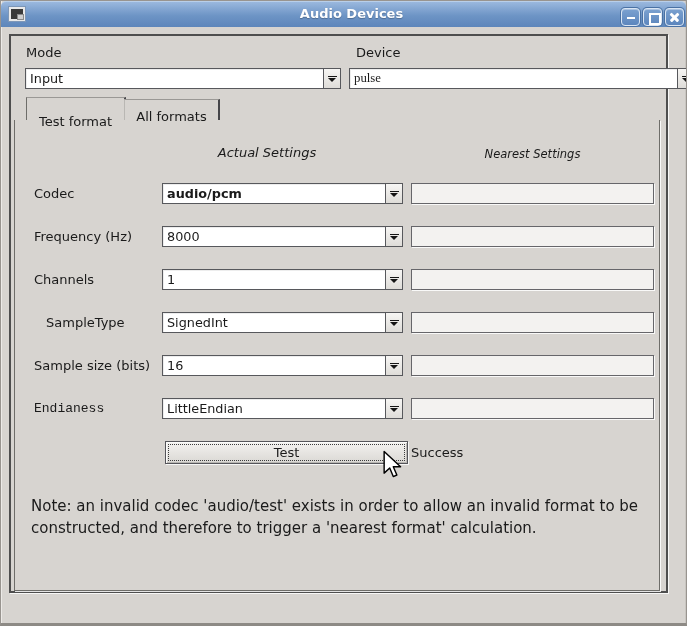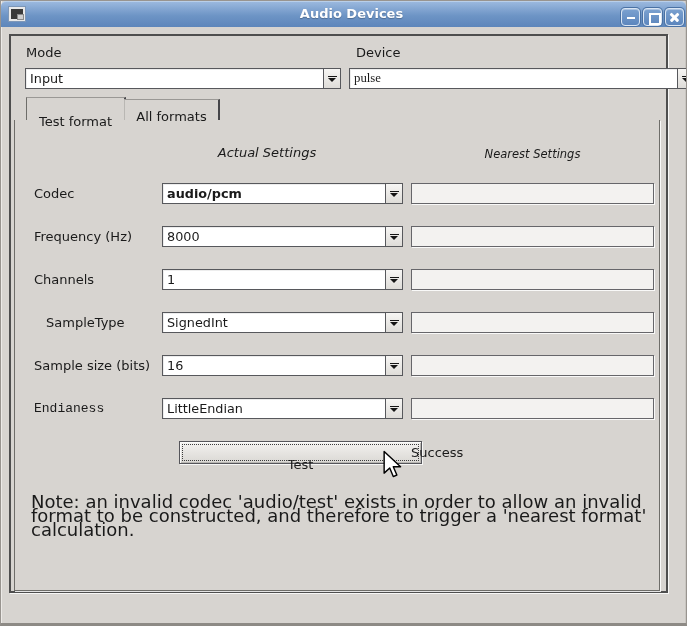--- a/index.html
+++ b/index.html
@@ -103,35 +103,35 @@
   .hdr-nearest{left:410px;top:146px;width:243px;font-size:11.5px;}
   
   .field{
     position:absolute;height:21px;left:410px;width:243px;
     background:#f3f2f0;border:1px solid #66666a;
     box-shadow:1px 1px 0 rgba(255,255,255,.85);
     font-size:12.8px;padding:2px 4px;color:#333;
   }
   
   .btn-test{
-    position:absolute;left:178px;top:440px;width:243px;height:23px;
+    position:absolute;left:164px;top:440px;width:243px;height:23px;
     background:linear-gradient(#f4f3f1,#e8e6e3 45%,#dad8d4);
     border:1px solid #55555a;
     box-shadow:inset 1px 1px 0 #fbfbfa, inset -1px -1px 0 #b9b7b3, 1px 1px 0 rgba(255,255,255,.8);
-    font-size:13px;text-align:center;padding-top:15px;cursor:pointer;
+    font-size:13px;text-align:center;padding-top:3px;cursor:pointer;
   }
   .btn-test::before{
     content:"";position:absolute;left:2px;top:2px;right:2px;bottom:2px;
     border:1px dotted #3c3c3c;
   }
   .status{position:absolute;left:410px;top:444px;font-size:13px;}
   
   .note{
     position:absolute;left:30px;top:494px;width:636px;
-    font-size:18px;line-height:14px;
+    font-size:15px;line-height:22px;
   }
   
   .cursor{position:absolute;left:380px;top:449px;width:22px;height:30px;pointer-events:none;}
 </style>
 </head>
 <body>
 
 <div class="window">
 
   <div class="titlebar">

